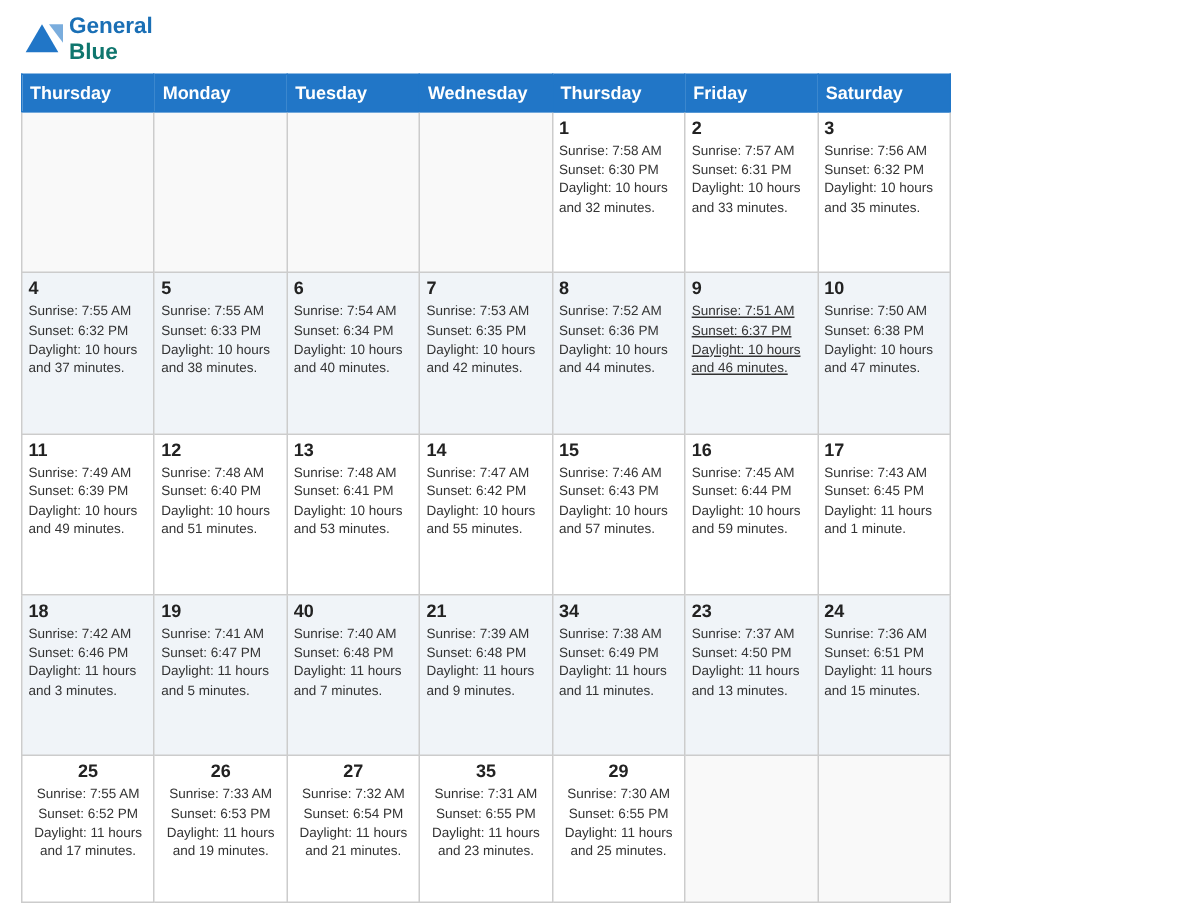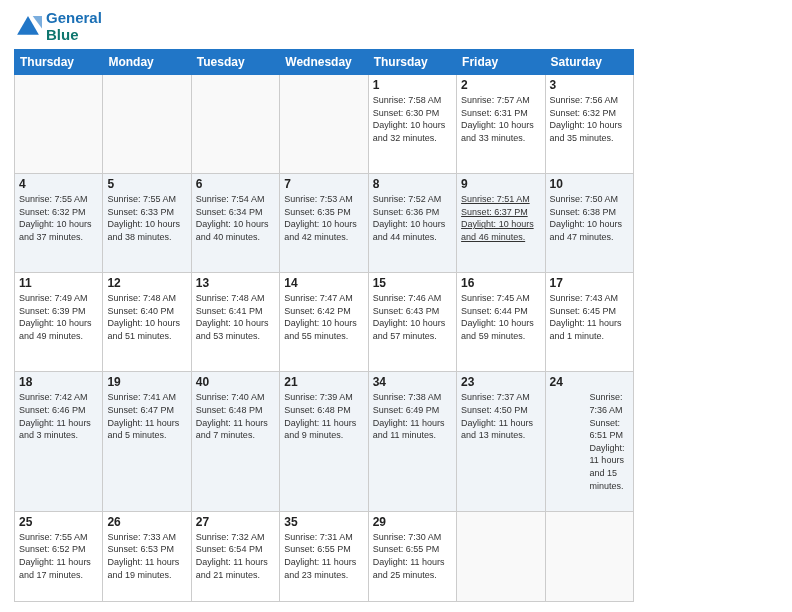--- a/index.html
+++ b/index.html
@@ -72,20 +72,21 @@
     .calendar td {
       border: 1px solid #ccc;
       vertical-align: top;
       padding: 3px 4px;
       font-size: 9.5px;
       color: #222;
       height: 88px;
     }
     .calendar tr:last-child td {
       height: 80px;
+      text-align: center;
     }
     .day-number {
       font-size: 12px;
       font-weight: bold;
       margin-bottom: 2px;
       color: #222;
     }
     .day-info {
       font-size: 9px;
       line-height: 1.4;
@@ -299,21 +300,21 @@
           </td>
           <td>
             <div class="day-number">23</div>
             <div class="day-info" style="white-space: pre-line;">Sunrise: 7:37 AM
 Sunset: 4:50 PM
 Daylight: 11 hours
 and 13 minutes.</div>
           </td>
           <td>
             <div class="day-number">24</div>
-            <div class="day-info" style="white-space: pre-line; margin-left: 40px;">Sunrise: 7:36 AM
+            <div class="day-info" style="white-space: pre-line;">Sunrise: 7:36 AM
 Sunset: 6:51 PM
 Daylight: 11 hours
 and 15 minutes.</div>
           </td>
         </tr>
         <tr>
           <td>
             <div class="day-number">25</div>
             <div class="day-info" style="white-space: pre-line;">Sunrise: 7:55 AM
 Sunset: 6:52 PM

